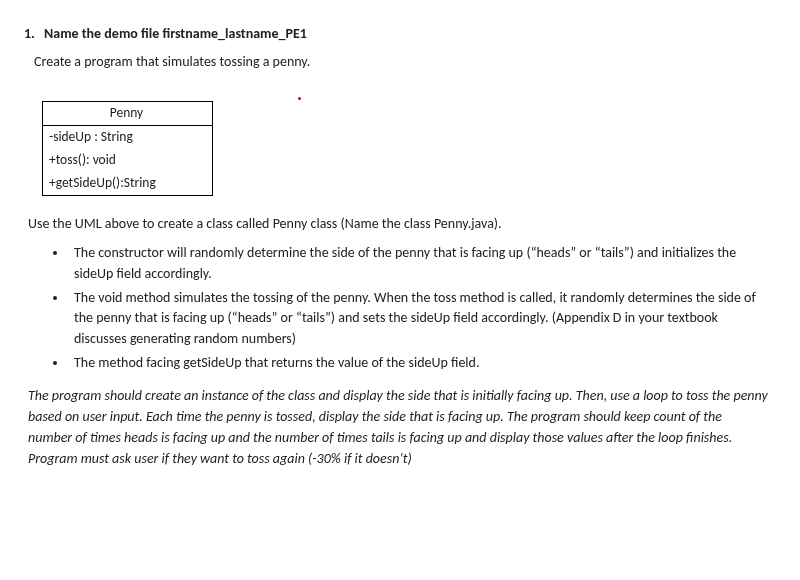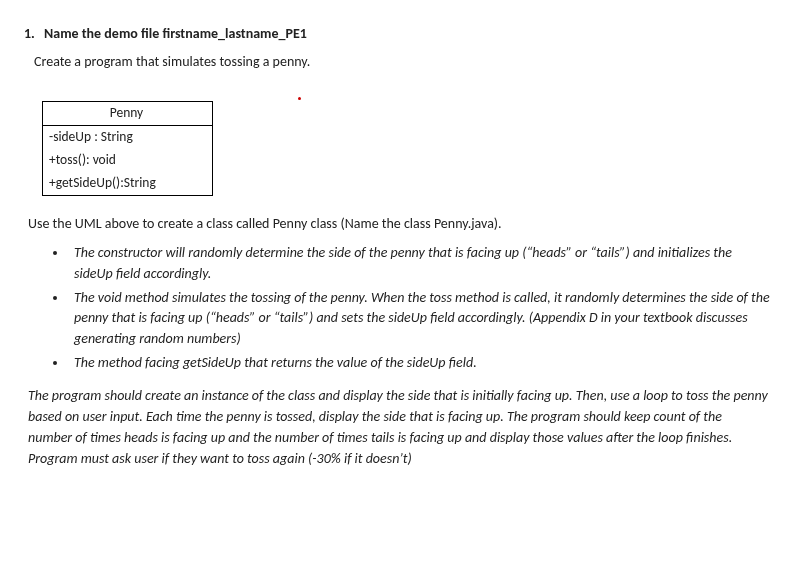--- a/index.html
+++ b/index.html
@@ -54,21 +54,20 @@
   }
   ul.bullets {
     margin: 0 0 12px 44px;
     padding: 0;
     list-style: disc;
   }
   ul.bullets li {
     margin: 0 0 4px 0;
     padding-left: 6px;
     line-height: 1.45;
-    font-style: italic;
   }
   .closing {
     margin: 0 4px 0 4px;
     font-size: 14px;
     line-height: 1.5;
     font-style: italic;
   }
 </style>
 </head>
 <body>

